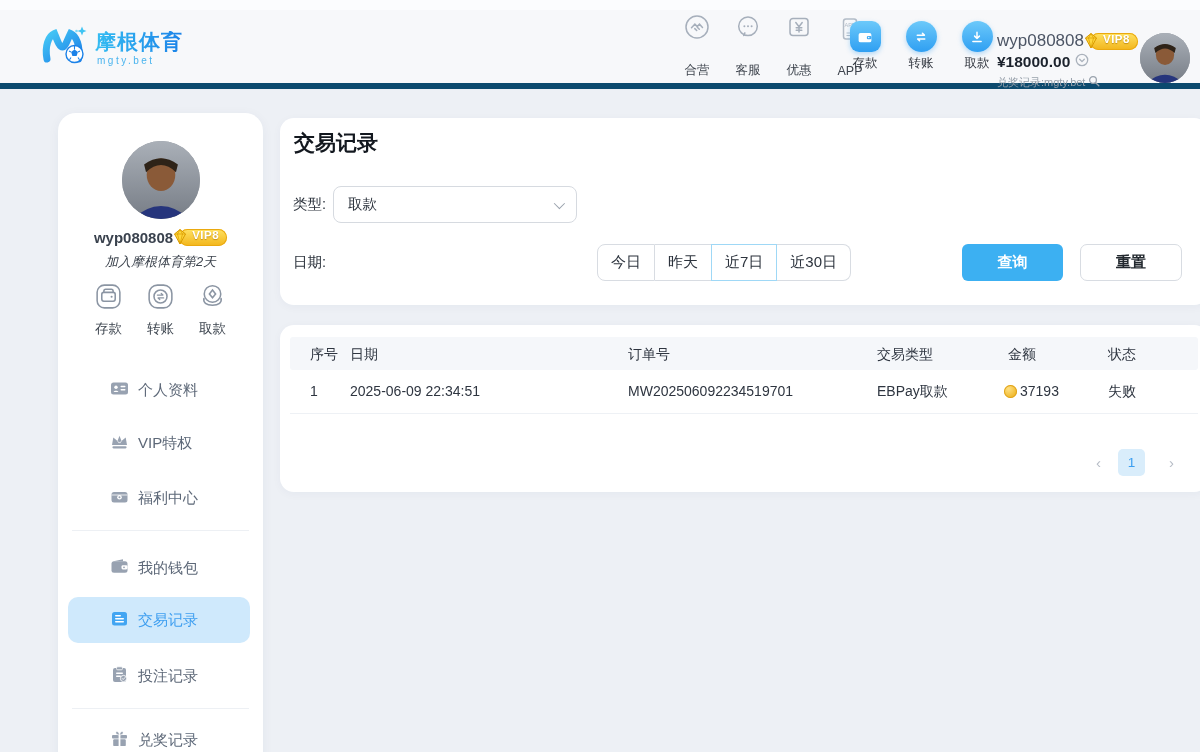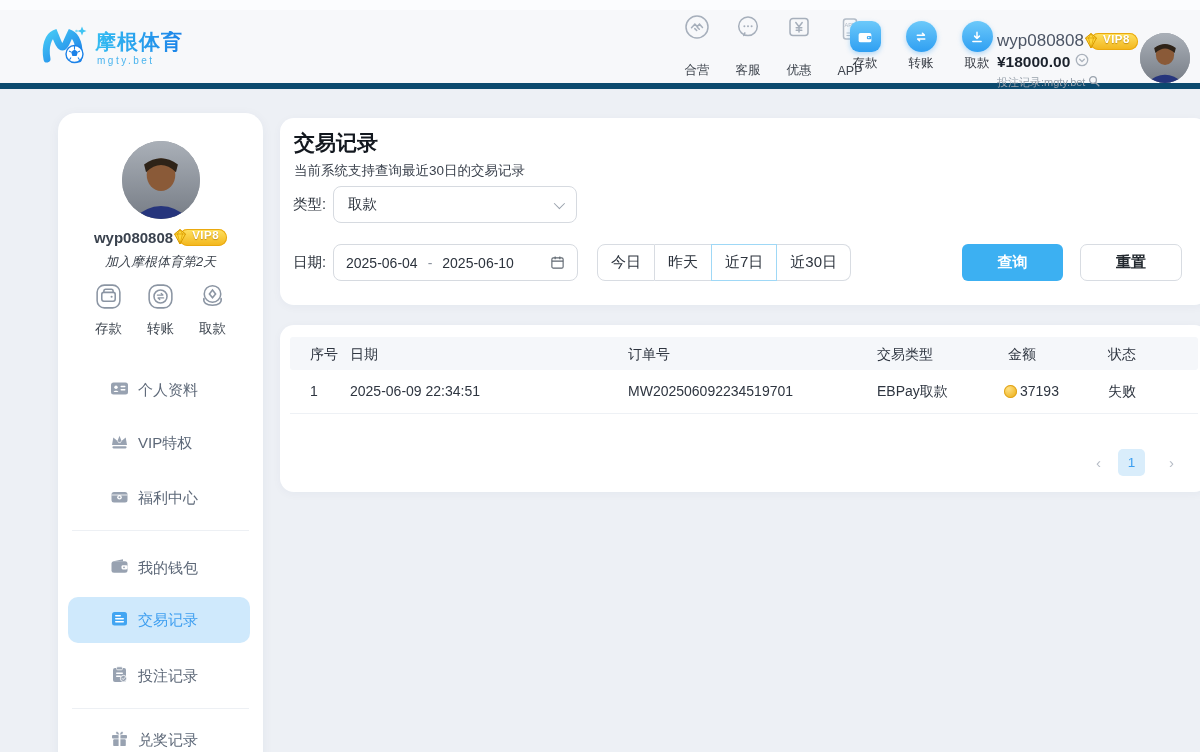--- a/index.html
+++ b/index.html
@@ -202,21 +202,21 @@
       <div class="user-line2">
         <span class="user-balance">¥18000.00</span>
         <span>
           <svg width="14" height="14" viewBox="0 0 14 14" fill="none" stroke="#aab2bc" stroke-width="1.3">
             <circle cx="7" cy="7" r="5.7"></circle>
             <path d="M4.7 6.3L7 8.6l2.3-2.3" stroke-linecap="round" stroke-linejoin="round"></path>
           </svg>
         </span>
       </div>
       <div class="user-line3">
-        <span class="user-address">投注记录:mgty.bet</span>
+        <span class="user-address">兑奖记录:mgty.bet</span>
         <span>
           <svg width="12" height="12" viewBox="0 0 12 12" fill="none" stroke="#9aa3ad" stroke-width="1.3">
             <circle cx="5" cy="5" r="3.4"></circle>
               <path d="M7.7 7.7L10.8 10.8" stroke-linecap="round"></path>
           </svg>
         </span>
       </div>
     </div>
 
     <div class="avatar hdr">
@@ -376,40 +376,28 @@
           <rect x="8.6" y="6" width="1.8" height="11.1" fill="#fff"></rect>
           <path d="M9.5 6C7 6 5.4 4.8 5.9 3.2 6.5 1.7 8.8 2.5 9.5 6zM9.5 6c2.5 0 4.1-1.2 3.6-2.8C12.5 1.7 10.2 2.5 9.5 6z" fill="#98a2b1" stroke="#fff" stroke-width=".6"></path>
         </svg>
       </span>
       <span>兑奖记录</span>
     </div>
   </aside>
 
   <section class="card filter-card">
     <h1 class="m-title">交易记录</h1>
-    <div class="m-subtitle">当前系统支持查询最近30日的交易记录</div>
 
     <span class="f-label" style="top:68px">类型:</span>
     <div class="type-select">
       <span>取款</span>
       <span class="chev-down"></span>
     </div>
 
     <span class="f-label" style="top:126px">日期:</span>
-    <div class="date-input">
-      <span>2025-06-04</span>
-      <span class="date-sep">-</span>
-      <span>2025-06-10</span>
-      <span class="date-cal">
-        <svg width="15" height="15" viewBox="0 0 16 16" fill="none" stroke="#5f6770" stroke-width="1.2">
-          <rect x="2" y="3" width="12" height="11" rx="1.5"></rect>
-          <path d="M2 6.5h12M5.5 1.5v3M10.5 1.5v3"></path>
-        </svg>
-      </span>
-    </div>
 
     <div class="seg-group">
       <span class="seg">今日</span>
       <span class="seg">昨天</span>
       <span class="seg active">近7日</span>
       <span class="seg">近30日</span>
     </div>
 
     <button class="btn-query">查询</button>
     <button class="btn-reset">重置</button>

